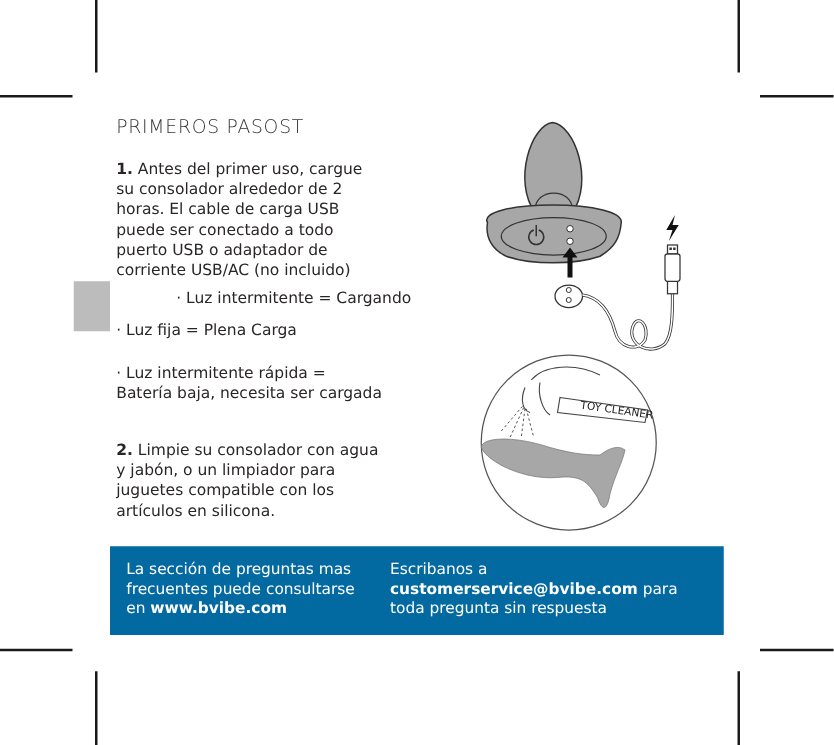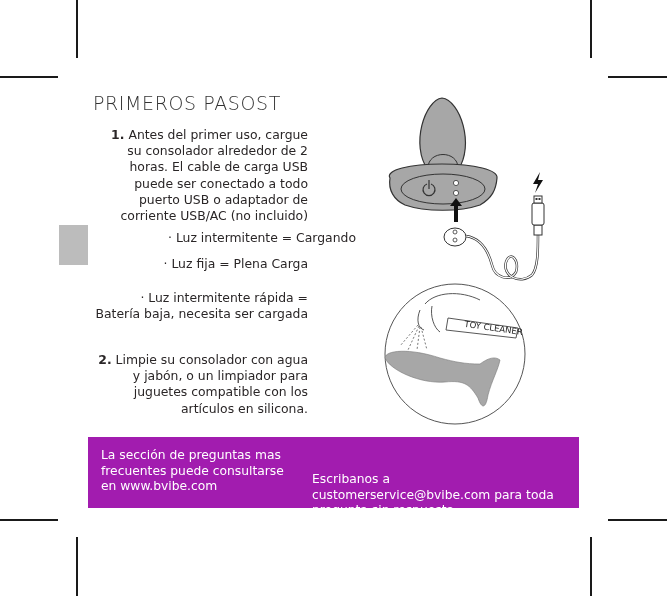--- a/index.html
+++ b/index.html
@@ -1,34 +1,34 @@
 <!DOCTYPE html>
 <html><head>
   <meta charset="utf-8">
   <style>
     html, body { margin: 0; padding: 0; background: #ffffff; }
     body { width: 667px; height: 596px; position: relative; overflow: hidden;
            font-family: "DejaVu Sans", sans-serif; color: #2a2627; }
     .crop { position: absolute; background: #1a1a1a; }
     .tab { position: absolute; left: 59px; top: 225px; width: 29px; height: 40px; background: #bcbcbc; }
-    .title { position: absolute; left: 93px; top: 92px; font-size: 19px; letter-spacing: 0.6px;
+    .title { position: absolute; left: 93px; top: 92px; font-size: 15px; letter-spacing: 0.6px;
              font-weight: 300; color: #333; white-space: nowrap; }
     .para { position: absolute; left: 93px; font-size: 12.4px; line-height: 16.2px; color: #2a2627;
-            width: 215px; text-align: right; }
+            width: 215px; }
     .para b { font-weight: bold; }
     .p1 { top: 127px; }
     .b1 { top: 230px; margin-left: 48px; }
     .b2 { top: 256px; }
     .b3 { top: 290px; }
     .p2 { top: 340px; margin-top: 12px; }
-    .footer { position: absolute; left: 88px; top: 437px; width: 491px; height: 71px; background: #a21caf;
+    .footer { position: absolute; left: 88px; top: 437px; width: 491px; height: 71px; background: #0369a1;
               color: #ffffff; font-size: 12.3px; line-height: 15.5px; }
     .footer .col1 { position: absolute; left: 13px; top: 11px; width: 200px; }
-    .footer .col2 { position: absolute; left: 224px; top: 11px; width: 260px; margin-top: 24px; }
-    .footer b { font-weight: normal; }
+    .footer .col2 { position: absolute; left: 224px; top: 11px; width: 260px; }
+    .footer b { font-weight: bold; }
     .illus { position: absolute; }
   </style>
 </head>
 <body>
 
 <div class="crop" style="left:76px;top:0;width:1.5px;height:58px;"></div>
 <div class="crop" style="left:0;top:76px;width:58px;height:1.5px;"></div>
 <div class="crop" style="left:590px;top:0;width:1.5px;height:58px;"></div>
 <div class="crop" style="left:608px;top:76px;width:59px;height:1.5px;"></div>
 <div class="crop" style="left:0;top:519px;width:58px;height:1.5px;"></div>

